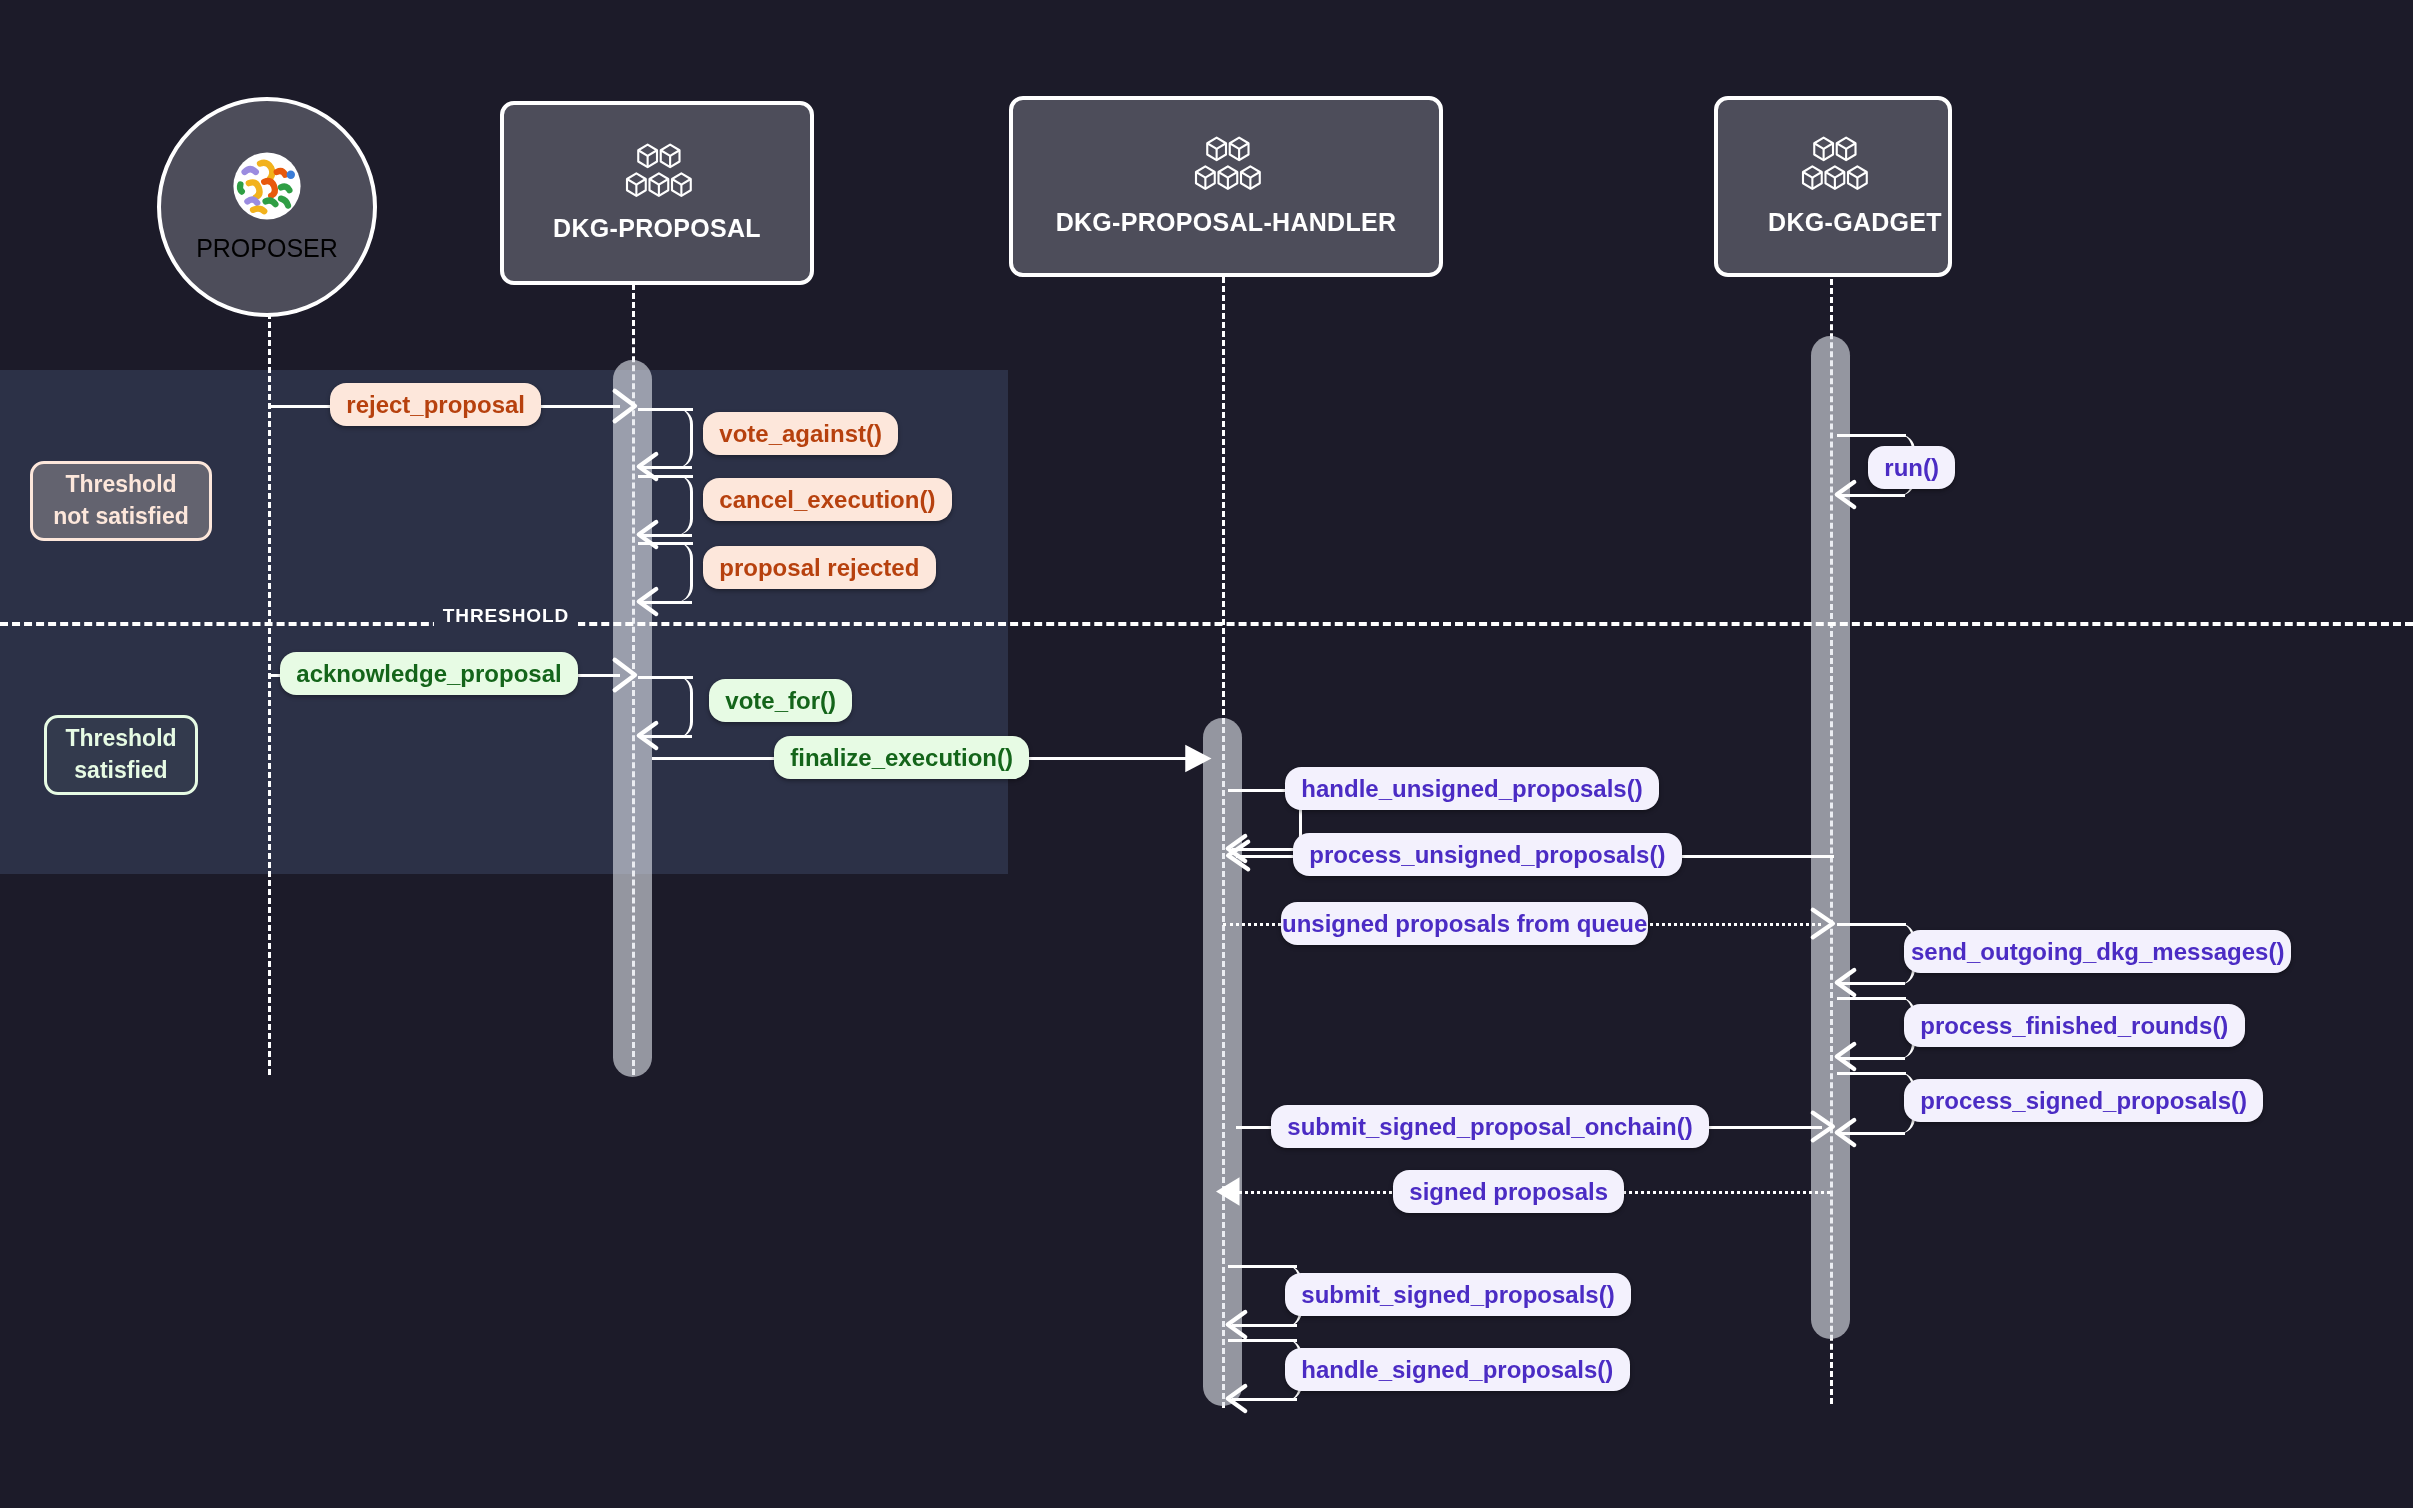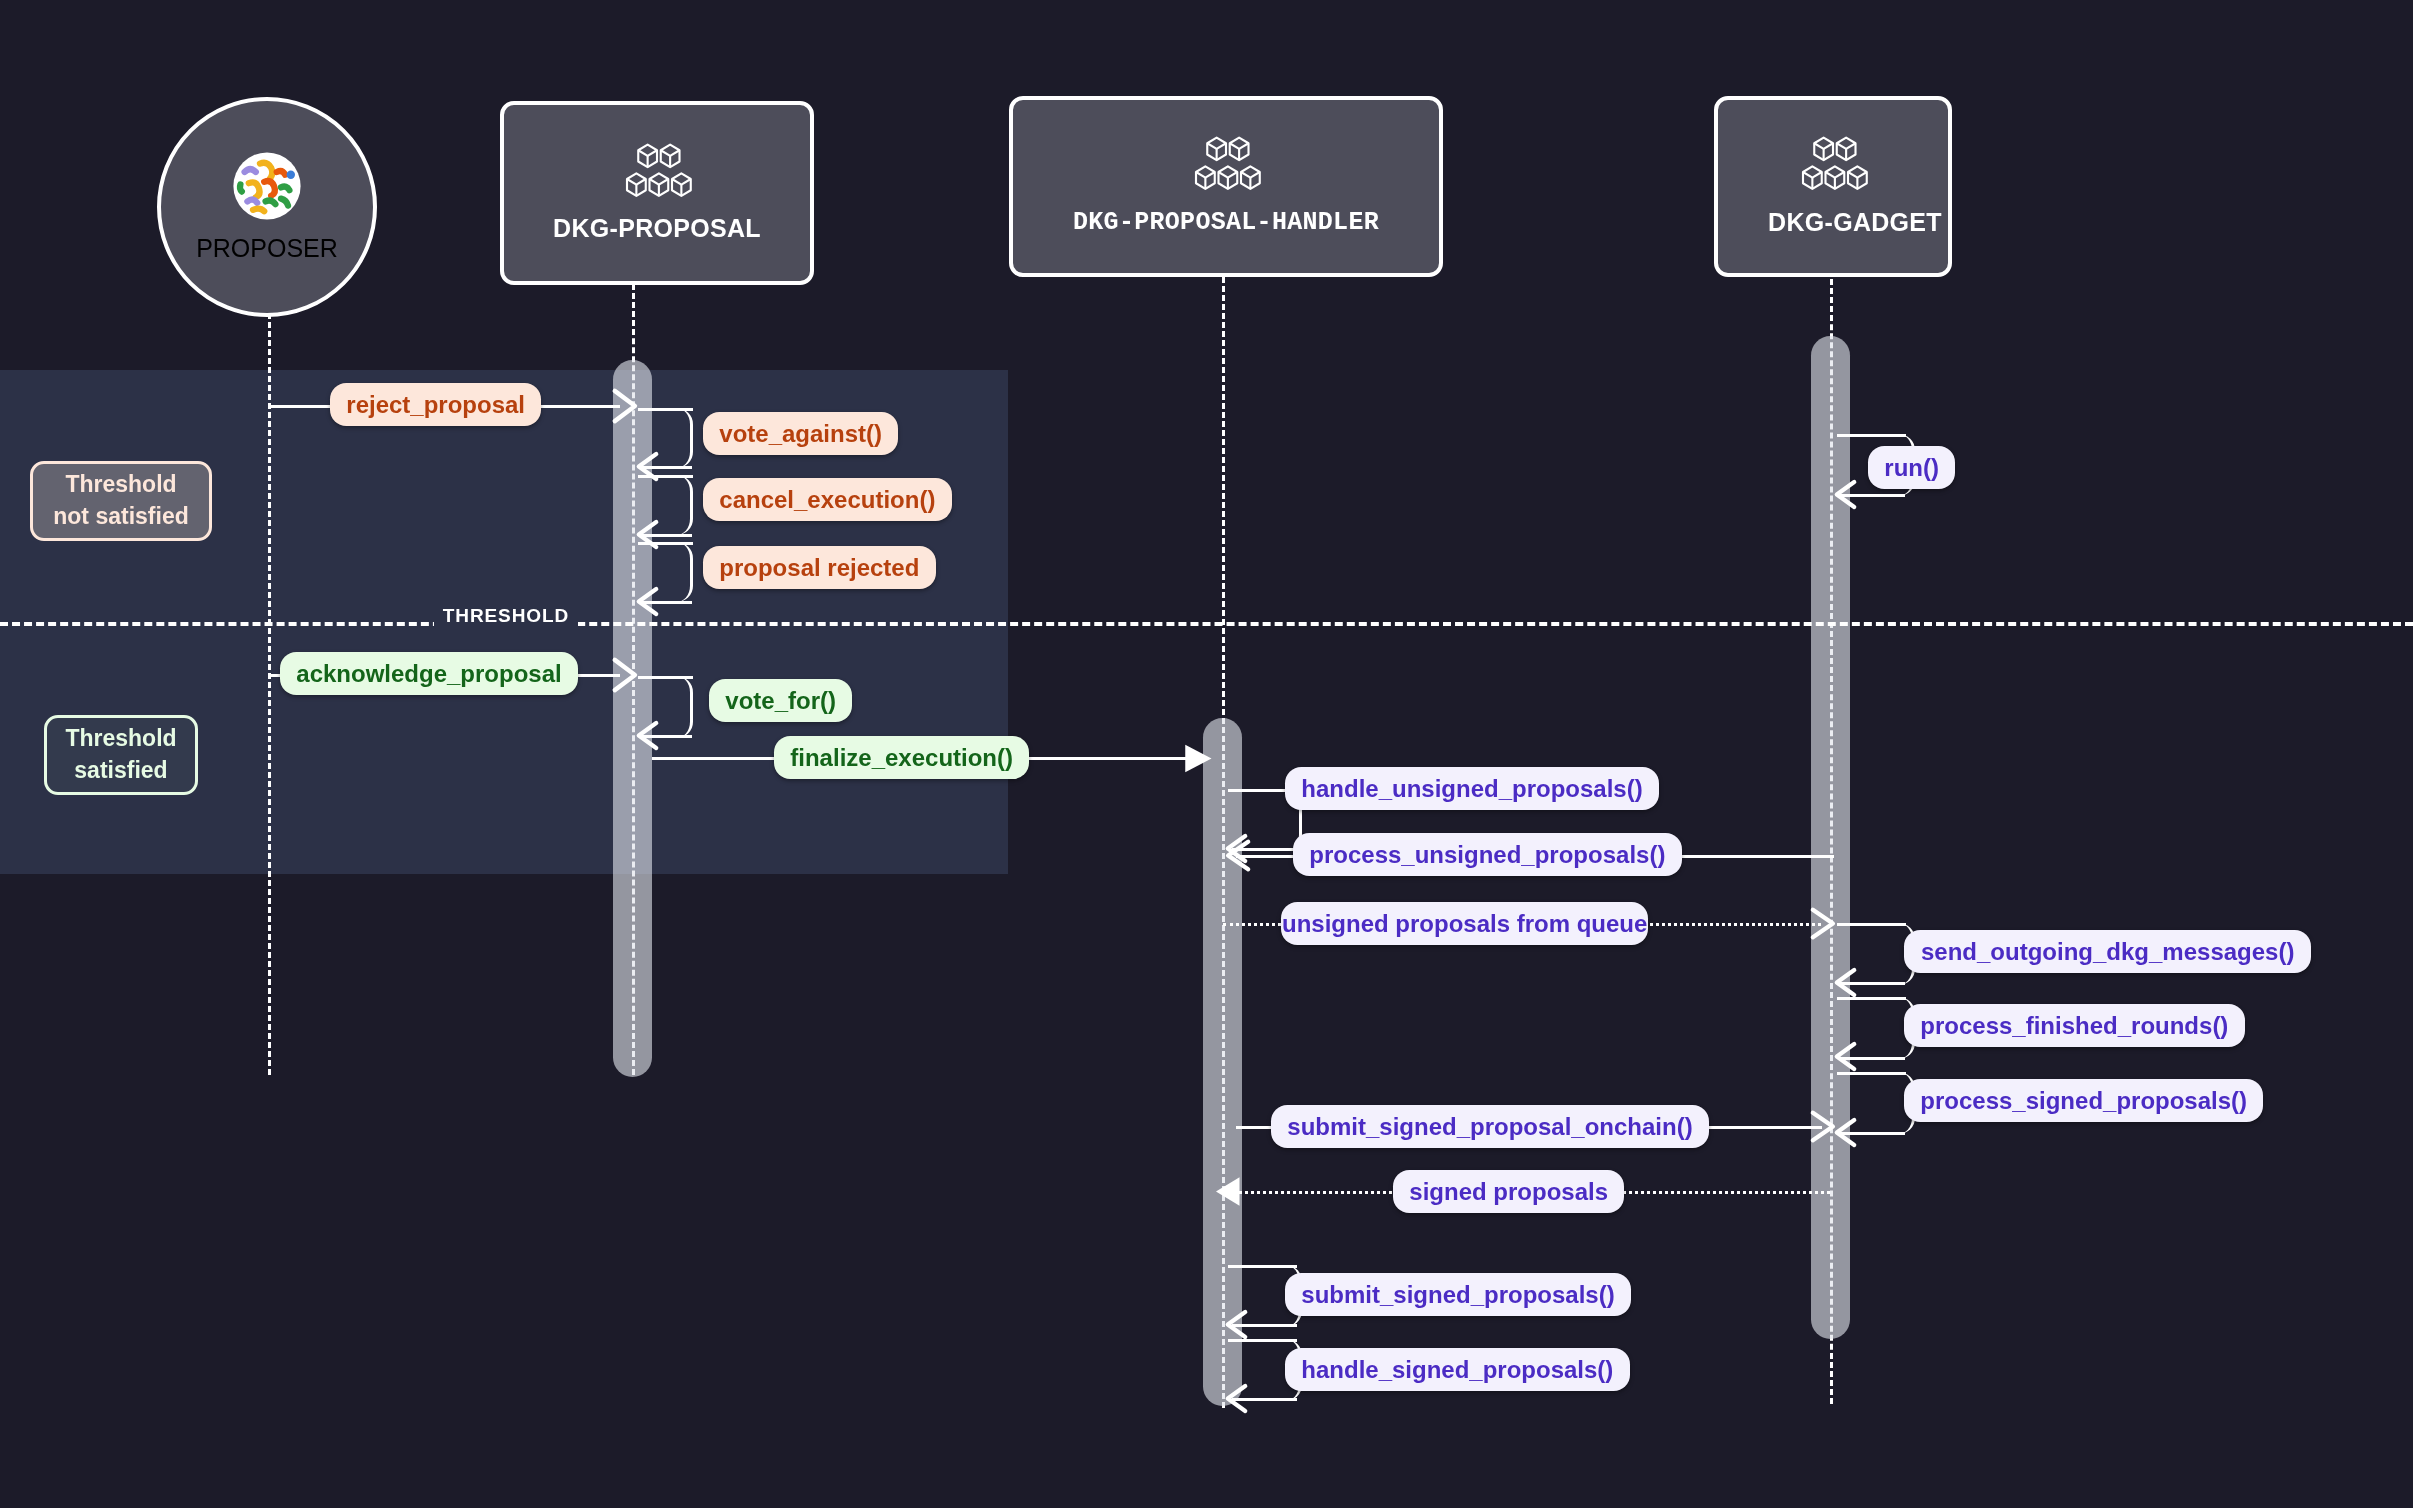--- a/index.html
+++ b/index.html
@@ -122,21 +122,21 @@
               <path d="M15 0 L30 9 V27 L15 36 L0 27 V9 Z"></path>
               <path d="M0 9 L15 18 L30 9"></path>
               <path d="M15 18 V36"></path>
             </g>
         </g>
       </svg>
     </span>
     <div class="pname" style="font-size:25px;">DKG-PROPOSAL</div>
   </div>
 
-  <div class="pbox" style="left:1009px;top:96px;width:434px;height:181px;font-family:Liberation Mono, monospace;">
+  <div class="pbox" style="left:1009px;top:96px;width:434px;height:181px;">
     <span style="margin-bottom:7.5px;">
       <svg width="80" height="62" viewBox="0 0 128 98">
         <g fill="none" stroke="#ffffff" stroke-width="3.4" stroke-linejoin="round">
           <g transform="translate(34,2)">
               <path d="M15 0 L30 9 V27 L15 36 L0 27 V9 Z"></path>
               <path d="M0 9 L15 18 L30 9"></path>
               <path d="M15 18 V36"></path>
             </g>
           <g transform="translate(70,2)">
               <path d="M15 0 L30 9 V27 L15 36 L0 27 V9 Z"></path>
@@ -313,21 +313,21 @@
   <div class="lab purple" style="left:1281px;top:902px;height:43px;padding:0 1px;font-size:24px;">unsigned proposals from queue</div>
 
   <div class="mline" style="left:1837px;top:923px;width:69px;"></div>
   <div class="loop" style="left:1876px;top:923px;width:39px;height:62px;border-top:none;border-bottom:none;"></div>
   <div class="mline" style="left:1840px;top:982px;width:65px;"></div>
   <div class="ahead" style="left:1833px;top:967px;">
     <svg width="25" height="31" viewBox="0 0 40 50">
         <polyline points="34,5 6,25 34,45" fill="none" stroke="#ffffff" stroke-width="7" stroke-linecap="round" stroke-linejoin="round"></polyline>
       </svg>
   </div>
-  <div class="lab purple" style="left:1904px;top:930px;height:43px;padding:0 17px;font-size:24px;">send_outgoing_dkg_messages()</div>
+  <div class="lab purple" style="left:1904px;top:930px;height:43px;padding:0 7px;font-size:24px;">send_outgoing_dkg_messages()</div>
 
   <div class="mline" style="left:1837px;top:997px;width:69px;"></div>
   <div class="loop" style="left:1876px;top:997px;width:39px;height:62px;border-top:none;border-bottom:none;"></div>
   <div class="mline" style="left:1840px;top:1057px;width:65px;"></div>
   <div class="ahead" style="left:1833px;top:1041px;">
     <svg width="25" height="31" viewBox="0 0 40 50">
         <polyline points="34,5 6,25 34,45" fill="none" stroke="#ffffff" stroke-width="7" stroke-linecap="round" stroke-linejoin="round"></polyline>
       </svg>
   </div>
   <div class="lab purple" style="left:1904px;top:1004px;height:43px;padding:0 16.3px;font-size:24px;">process_finished_rounds()</div>

